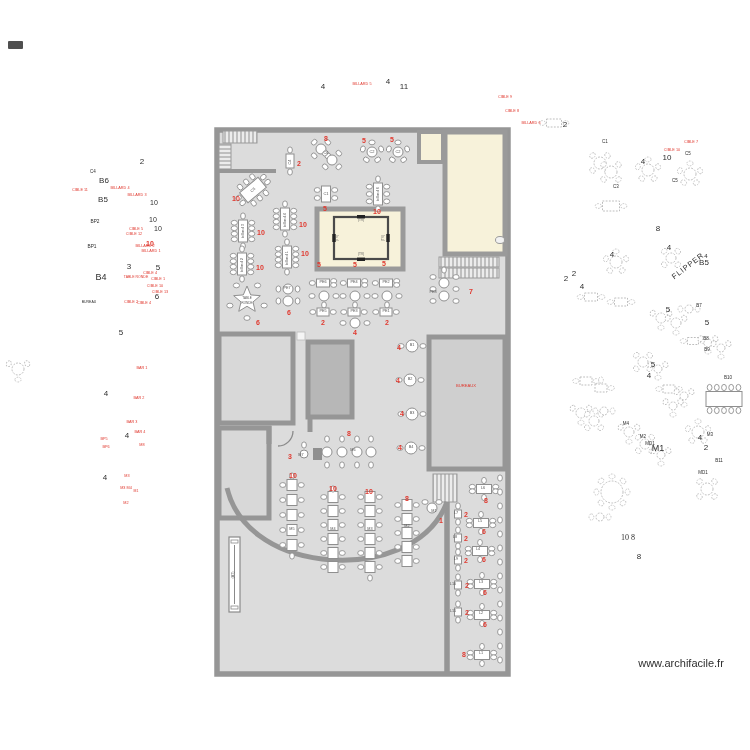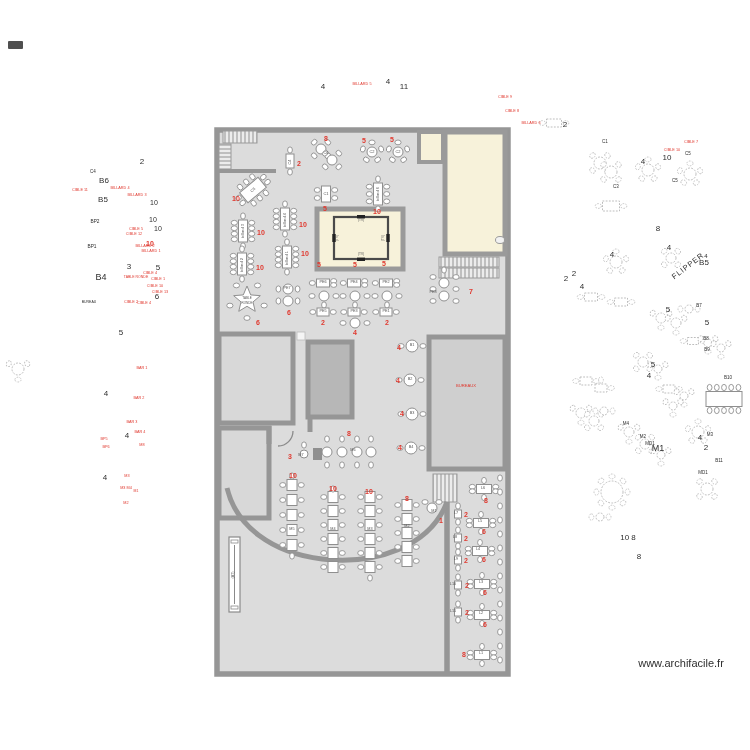--- a/index.html
+++ b/index.html
@@ -745,21 +745,21 @@
       <span class="lbl lk" style="left: 728px; top: 378px; font-size: 4.5px; transform: translate(-50%, -50%);">B10</span>
       <span class="lbl lk" style="left: 626px; top: 424px; font-size: 4.5px; transform: translate(-50%, -50%);">M4</span>
       <span class="lbl lk" style="left: 643px; top: 437px; font-size: 4.5px; transform: translate(-50%, -50%);">M2</span>
       <span class="lbl lk" style="left: 650px; top: 444px; font-size: 4.5px; transform: translate(-50%, -50%);">MD1</span>
       <span class="lbl lk" style="left: 658px; top: 448px; font-size: 9px; transform: translate(-50%, -50%);">M1</span>
       <span class="lbl lk" style="left: 700px; top: 438px; font-size: 8px; transform: translate(-50%, -50%);">4</span>
       <span class="lbl lk" style="left: 710px; top: 435px; font-size: 4.5px; transform: translate(-50%, -50%);">M3</span>
       <span class="lbl lk" style="left: 706px; top: 448px; font-size: 8px; transform: translate(-50%, -50%);">2</span>
       <span class="lbl lk" style="left: 719px; top: 461px; font-size: 4.5px; transform: translate(-50%, -50%);">B11</span>
       <span class="lbl lk" style="left: 703px; top: 473px; font-size: 4.5px; transform: translate(-50%, -50%);">MD1</span>
-      <span class="lbl lk" style="left: 628px; top: 538px; font-size: 8px; transform: translate(-50%, -50%);">10 8</span>
+      <span class="lbl lk" style="left: 628px; top: 538px; font-size: 8px; transform: translate(-50%, -50%); font-family: Liberation Serif, serif;">10 8</span>
       <span class="lbl lk" style="left: 639px; top: 557px; font-size: 8px; transform: translate(-50%, -50%);">8</span>
       <span class="lbl lr" style="left: 326px; top: 138px; font-size: 7px; transform: translate(-50%, -50%); font-weight: 700;">8</span>
       <span class="lbl lg" style="left: 326px; top: 153px; font-size: 4px; transform: translate(-50%, -50%);">C6</span>
       <span class="lbl lr" style="left: 364px; top: 140px; font-size: 7px; transform: translate(-50%, -50%); font-weight: 700;">5</span>
       <span class="lbl lg" style="left: 372px; top: 152px; font-size: 4px; transform: translate(-50%, -50%);">C2</span>
       <span class="lbl lr" style="left: 392px; top: 139px; font-size: 7px; transform: translate(-50%, -50%); font-weight: 700;">5</span>
       <span class="lbl lg" style="left: 398px; top: 152px; font-size: 4px; transform: translate(-50%, -50%);">C2</span>
       <span class="lbl lg" style="left: 290px; top: 162px; font-size: 4px; transform: translate(-50%, -50%) rotate(-90deg);">C4</span>
       <span class="lbl lr" style="left: 299px; top: 163px; font-size: 7px; transform: translate(-50%, -50%); font-weight: 700;">2</span>
       <span class="lbl lg" style="left: 253px; top: 190px; font-size: 4px; transform: translate(-50%, -50%) rotate(-40deg);">C5</span>

